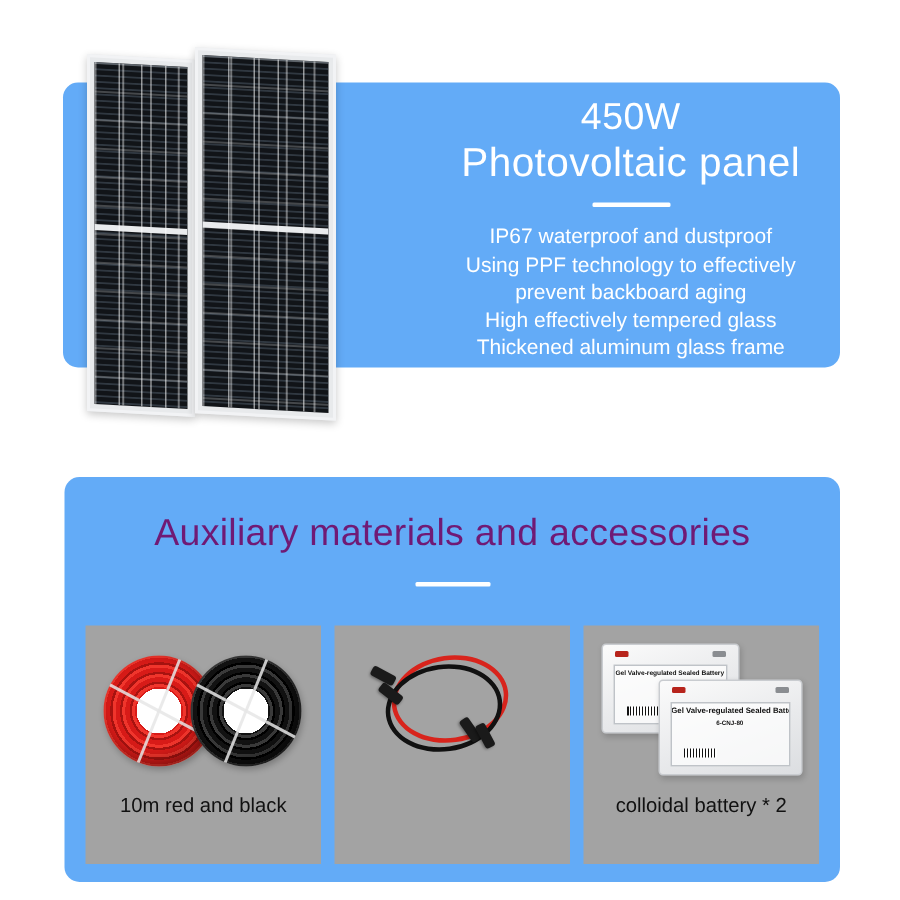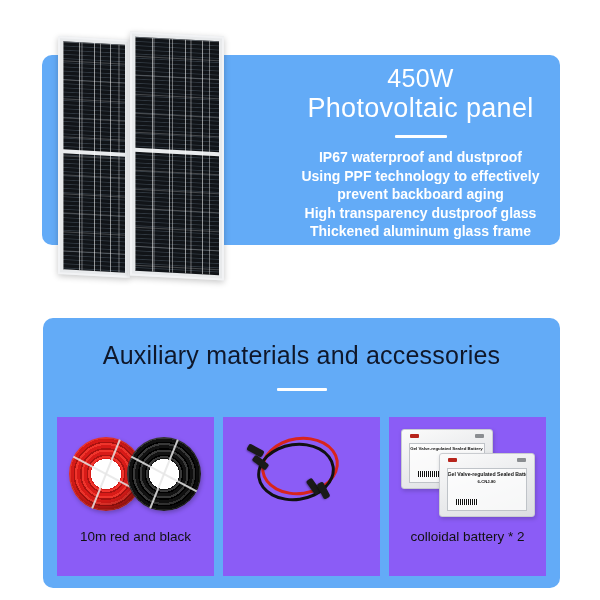--- a/index.html
+++ b/index.html
@@ -121,36 +121,36 @@
   #hero-divider {
     width: 52px;
     height: 3px;
     background: #ffffff;
     margin: 11px auto 10px auto;
     border-radius: 1px;
   }
   #hero-features {
     font-size: 14px;
     line-height: 18.5px;
-    font-weight: 700;
+    font-weight: 400;
   }
   #hero-features div { white-space: nowrap; }
 
   
   #accessories-section {
     position: absolute;
     left: 43px;
     top: 318px;
     width: 517px;
     height: 270px;
     background: #63abf7;
     border-radius: 10px;
   }
   #accessories-title {
-    color: #0f172a;
+    color: #701a75;
     text-align: center;
     font-size: 25px;
     line-height: 30px;
     font-weight: 400;
     padding-top: 22px;
     letter-spacing: 0.2px;
   }
   #accessories-divider {
     width: 50px;
     height: 3px;
@@ -163,21 +163,21 @@
     left: 14px;
     top: 99px;
     width: 489px;
     height: 159px;
     display: flex;
     justify-content: space-between;
   }
   .accessory-card {
     width: 157px;
     height: 159px;
-    background: #8b5cf6;
+    background: #a3a3a3;
     display: flex;
     flex-direction: column;
     align-items: center;
     box-sizing: border-box;
     padding-top: 4px;
   }
   .card-figure {
     position: relative;
     width: 150px;
     height: 108px;
@@ -331,21 +331,21 @@
   </div>
 
   <div id="hero-text">
     <div id="hero-title-line1">450W</div>
     <div id="hero-title-line2">Photovoltaic panel</div>
     <div id="hero-divider"></div>
     <div id="hero-features">
       <div>IP67 waterproof and dustproof</div>
       <div>Using PPF technology to effectively</div>
       <div>prevent backboard aging</div>
-      <div>High transparency dustproof glass</div>
+      <div>High effectively tempered glass</div>
       <div>Thickened aluminum glass frame</div>
     </div>
   </div>
 </section>
 
 <section id="accessories-section">
 
   <div id="accessories-title">Auxiliary materials and accessories</div>
   <div id="accessories-divider"></div>
 

